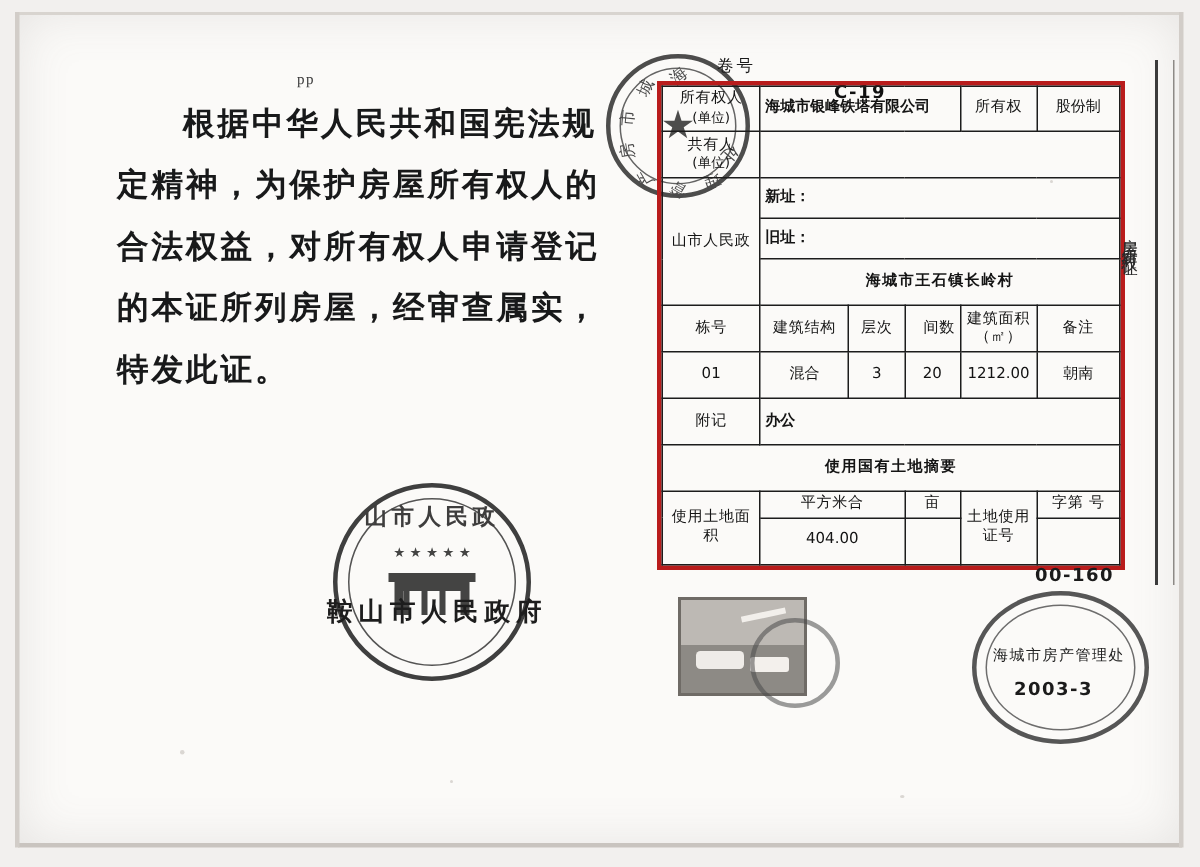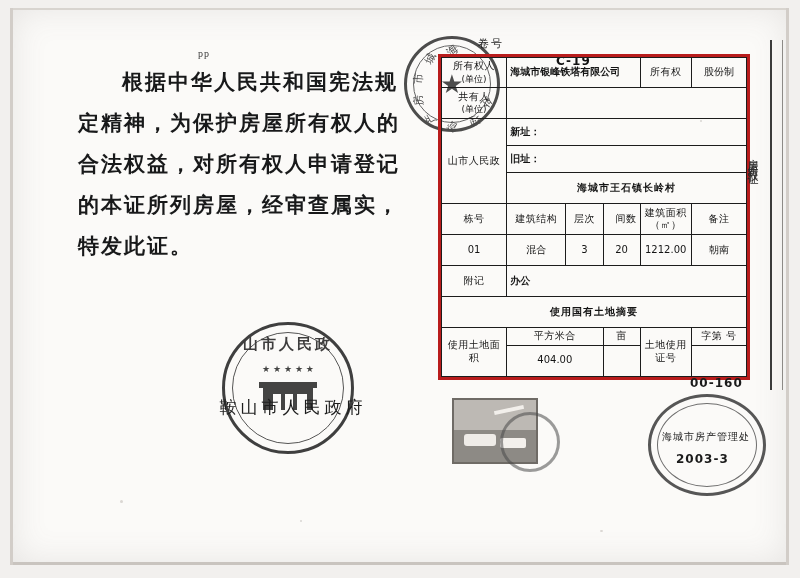--- a/index.html
+++ b/index.html
@@ -127,22 +127,22 @@
     text-align:center; font-size:15px; color:#242424; letter-spacing:3px;
     font-weight:600;
   }
   #seal-gov .gov-bottom {
     position:absolute; left:0; bottom:8px; width:100%;
     text-align:center; font-size:14px; color:#242424; letter-spacing:3px;
     font-weight:600;
   }
   #gov-overlay {
     position:absolute; left:218px; top:396px; width:150px;
-    text-align:center; font-size:17px; color:#1d1d1d; letter-spacing:4px;
-    font-weight:400;
+    font-size:17px; color:#1d1d1d; letter-spacing:4px;
+    font-weight:700;
   }
 
   
   #table-wrap {
     position: absolute;
     left: 438px;
     top: 54px;
     width: 306px;
     border: 3px solid #b91c1c;
     background: transparent;

